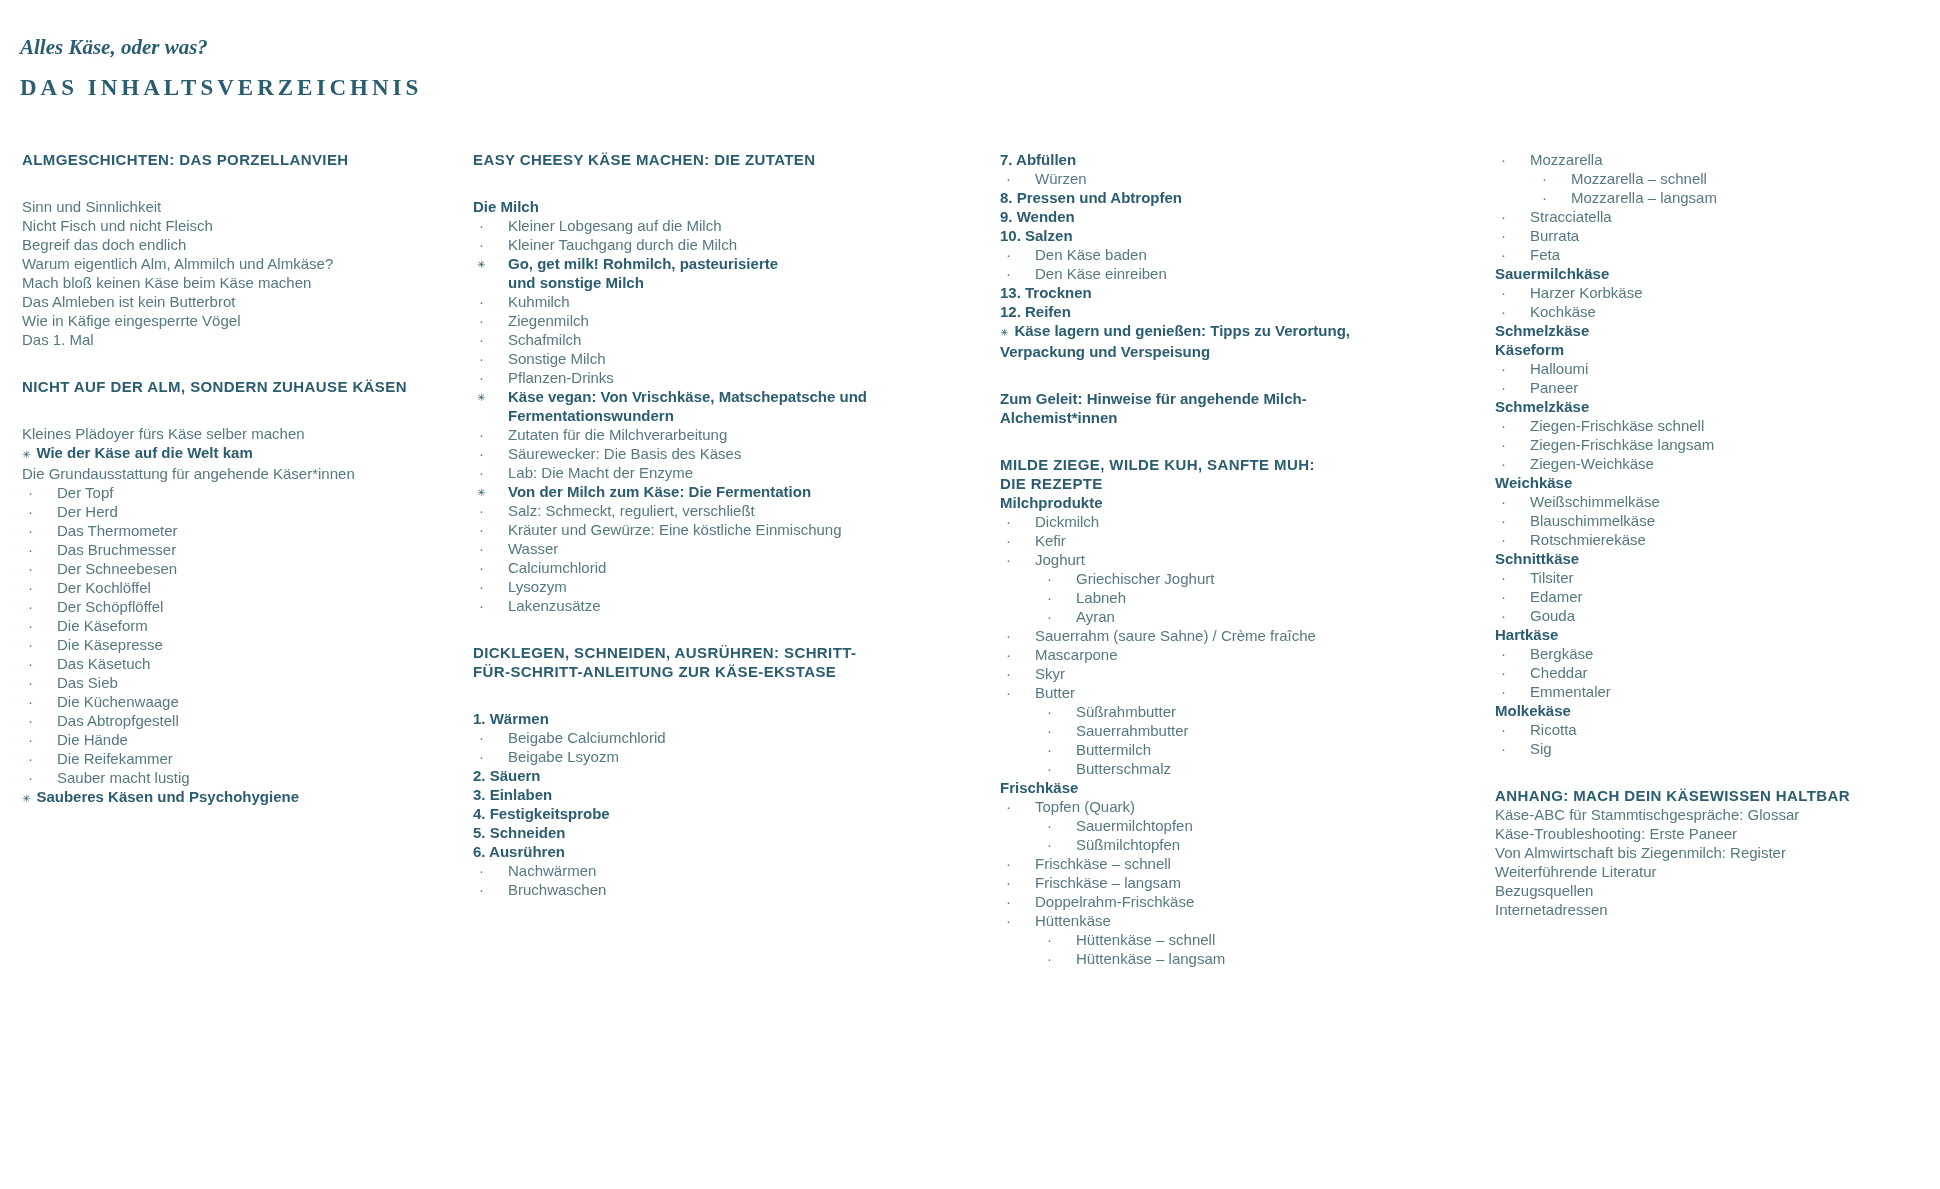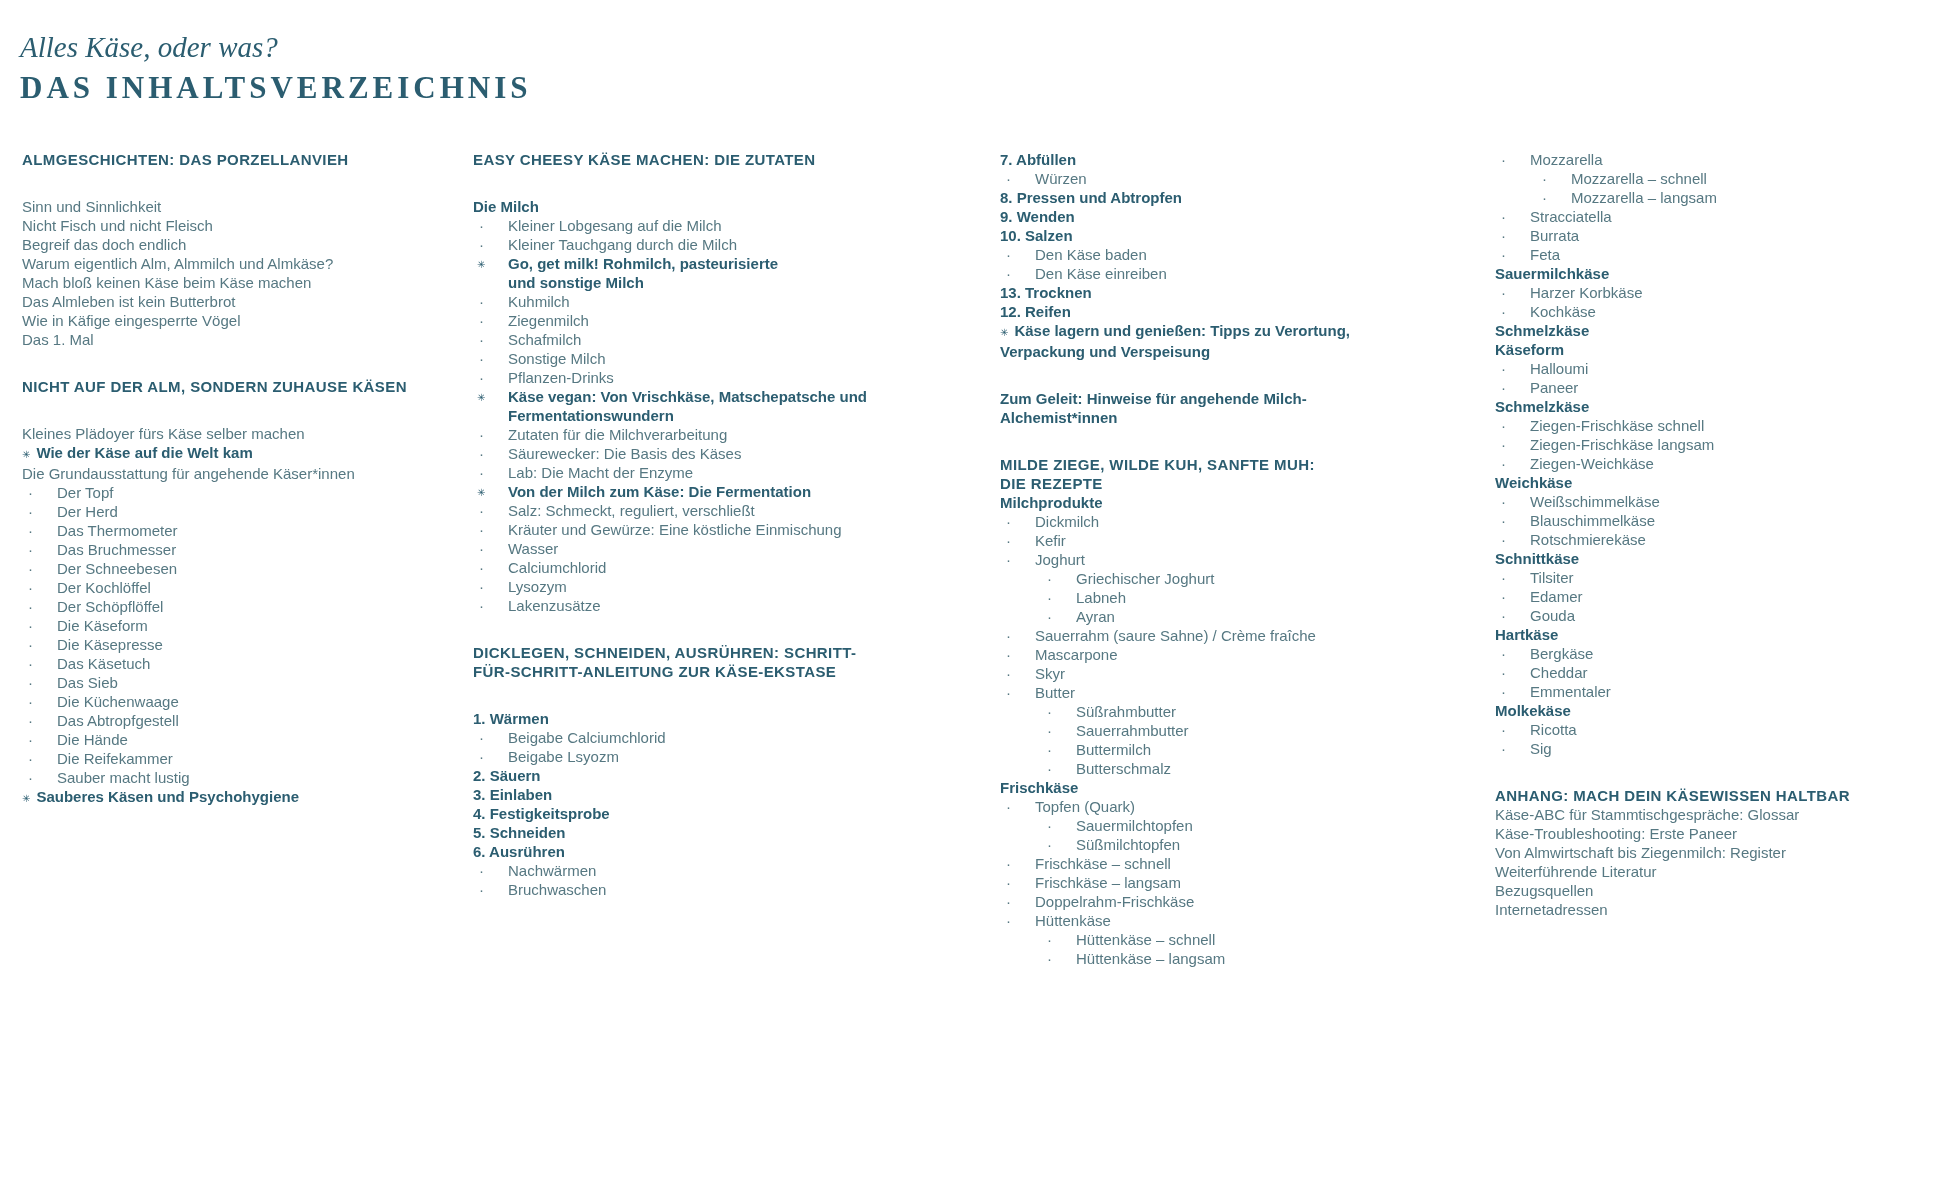--- a/index.html
+++ b/index.html
@@ -7,28 +7,28 @@
     position:relative;
     width:1940px;height:1189px;
     background:#ffffff;
     overflow:hidden;
     font-family:"Liberation Sans","DejaVu Sans",sans-serif;
   }
   
   #hdr{position:absolute;left:20px;top:30px;}
   .subtitle{
     font-family:"Liberation Serif","DejaVu Serif",serif;
-    font-style:italic;font-weight:400;
-    font-size:29px;line-height:34px;
+    font-style:italic;font-weight:700;
+    font-size:21px;line-height:34px;
     color:var(--dark,#2b5d70);
   }
   .title{
     font-family:"Liberation Serif","DejaVu Serif",serif;
     font-weight:700;margin:4px 0 0 0;
-    font-size:31px;line-height:40px;letter-spacing:4px;
+    font-size:23px;line-height:40px;letter-spacing:4px;
     color:var(--dark,#2b5d70);
     text-align:center;
   }
   
   .col{position:absolute;top:150px;}
   #c0{left:22px;width:440px;}
   #c1{left:473px;width:430px;}
   #c2{left:1000px;width:420px;}
   #c3{left:1495px;width:430px;}
   

